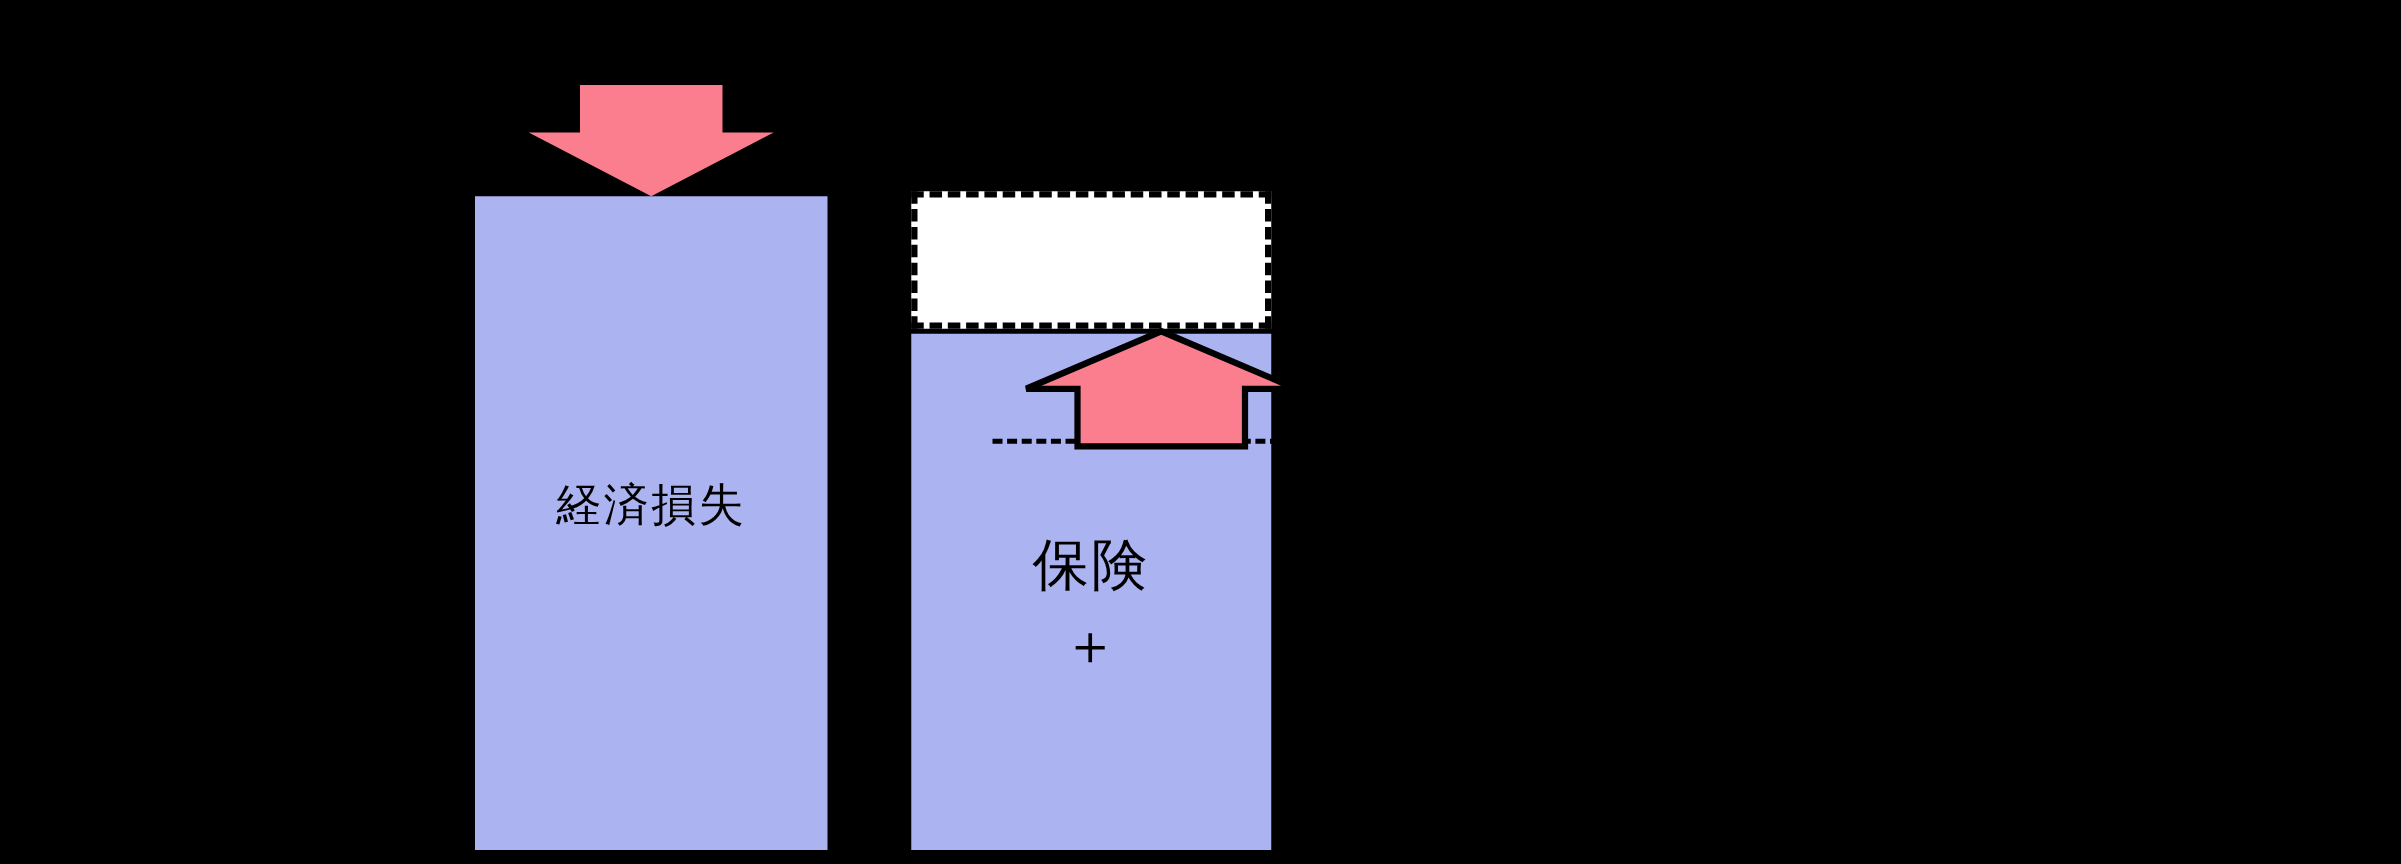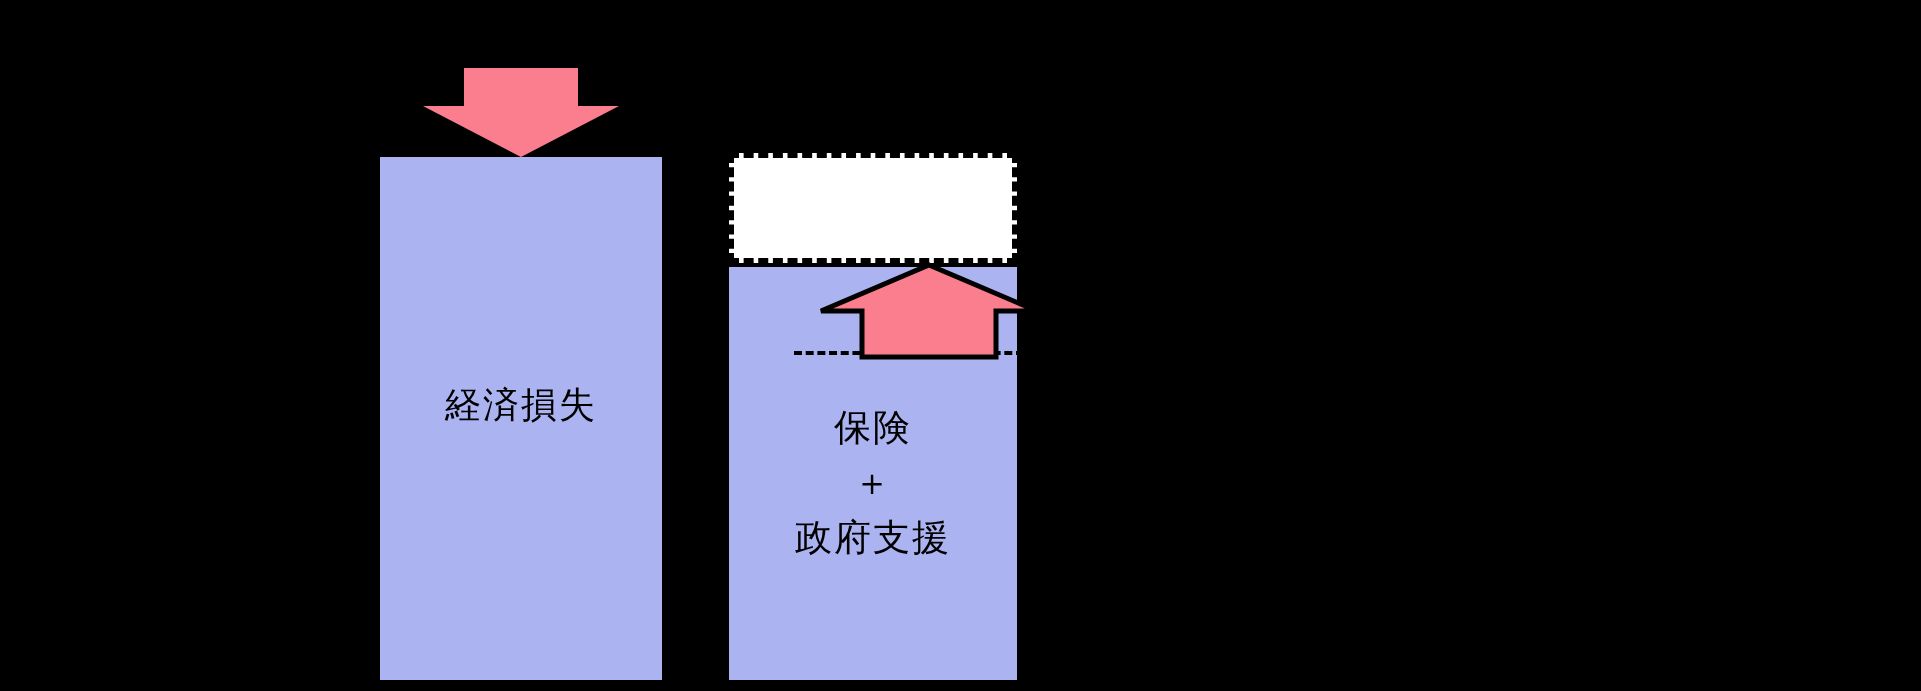--- a/index.html
+++ b/index.html
@@ -39,21 +39,21 @@
     box-sizing: border-box;
     gap: 14px;
   }
   .bar-label {
     font-size: 36px;
     line-height: 1.1;
     letter-spacing: 2px;
     white-space: nowrap;
   }
   .bar-right .bar-label {
-    font-size: 37px;
+    font-size: 45px;
     letter-spacing: 2px;
   }
   .gap-box {
     position: absolute;
     left: 729px;
     top: 153px;
     width: 288px;
     height: 110px;
     box-sizing: border-box;
     border: 5px dashed #000;
@@ -96,21 +96,20 @@
 
   <div class="bar bar-left" style="background-color: rgb(171, 179, 240);">
     <div class="bar-label" style="color: rgb(0, 0, 0);">経済損失</div>
   </div>
 
   <div class="gap-box" style="background-color: rgb(255, 255, 255);"></div>
 
   <div class="bar bar-right" style="background-color: rgb(171, 179, 240);">
     <div class="bar-label" style="color: rgb(0, 0, 0);">保険</div>
     <div class="bar-label" style="color: rgb(0, 0, 0);">＋</div>
-    <div class="bar-label" style="color: rgb(0, 0, 0);">政府支援</div>
   </div>
 
   <div class="coverage-line" style="border-top-color: rgb(0, 0, 0);"></div>
 
   <svg class="arrow-svg up-arrow" viewBox="0 0 224 98" preserveAspectRatio="none">
     <polygon points="113,3 221,49 180,49 180,95 46,95 46,49 5,49" stroke-width="5" stroke-linejoin="miter" fill="#FA7E8E" stroke="#000000"></polygon>
   </svg>
 
 </div>
 

